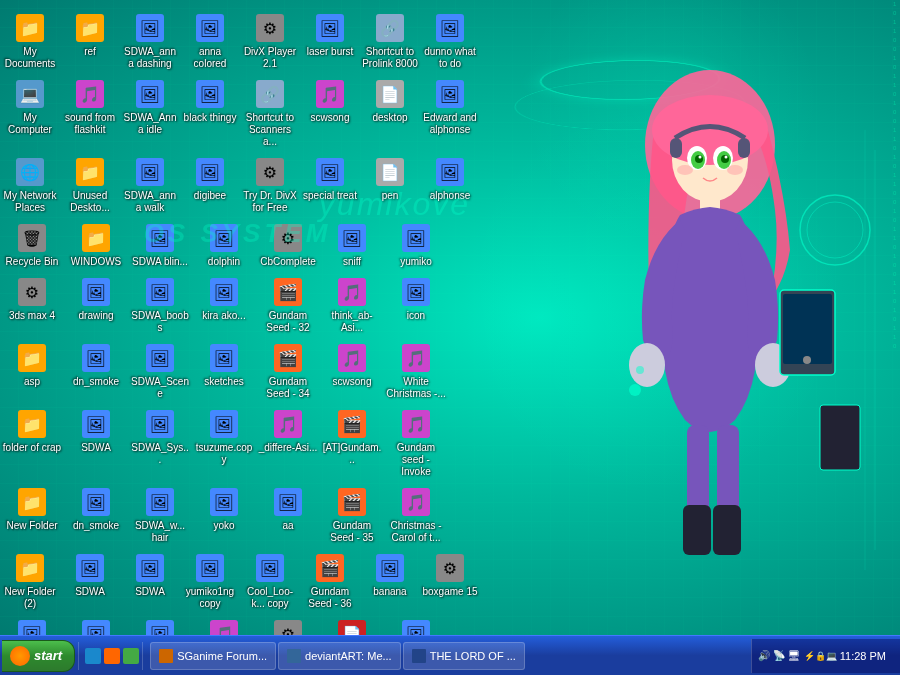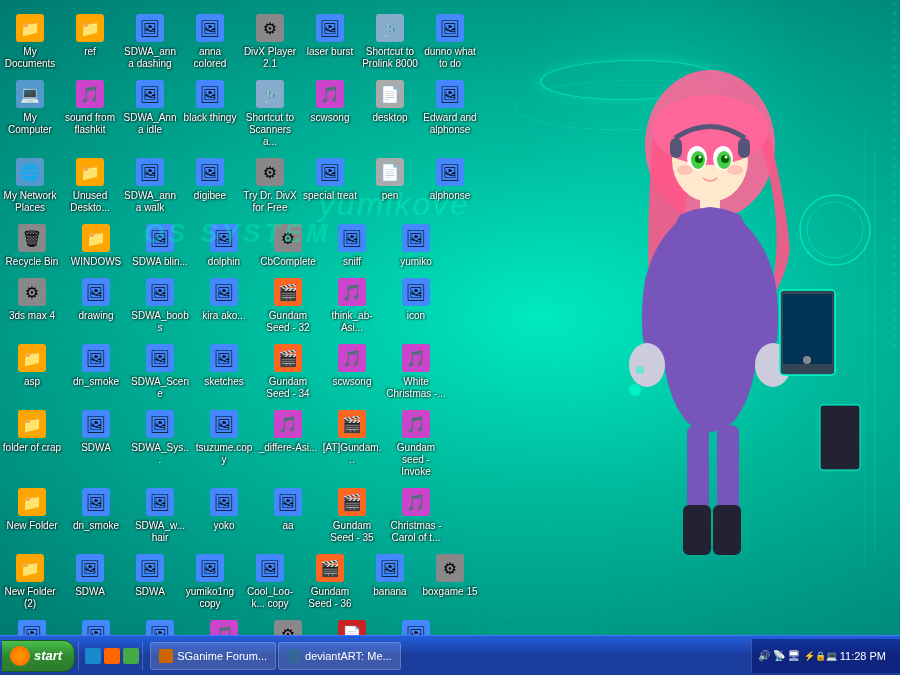--- a/index.html
+++ b/index.html
@@ -820,20 +820,24 @@
 
   <div class="taskbar-apps">
     <div class="taskbar-app">
       <div class="app-icon-small" style="background:#cc6600;"></div>
       <span>SGanime Forum...</span>
     </div>
     <div class="taskbar-app">
       <div class="app-icon-small" style="background:#336699;"></div>
       <span>deviantART: Me...</span>
     </div>
+    <div class="taskbar-app">
+      <div class="app-icon-small" style="background:#224488;"></div>
+      <span>THE LORD OF ...</span>
+    </div>
   </div>
 
   <div class="sys-tray">
     <span style="color:white;font-size:10px;">🔊</span>
     <span style="color:white;font-size:10px;">📡</span>
     <span style="color:white;font-size:10px;">🖥</span>
     <span style="color:white;font-size:9px;margin-left:2px;">⚡🔒💻</span>
     <div class="taskbar-clock" style="white-space:nowrap;">11:28 PM</div>
   </div>
 </div>

